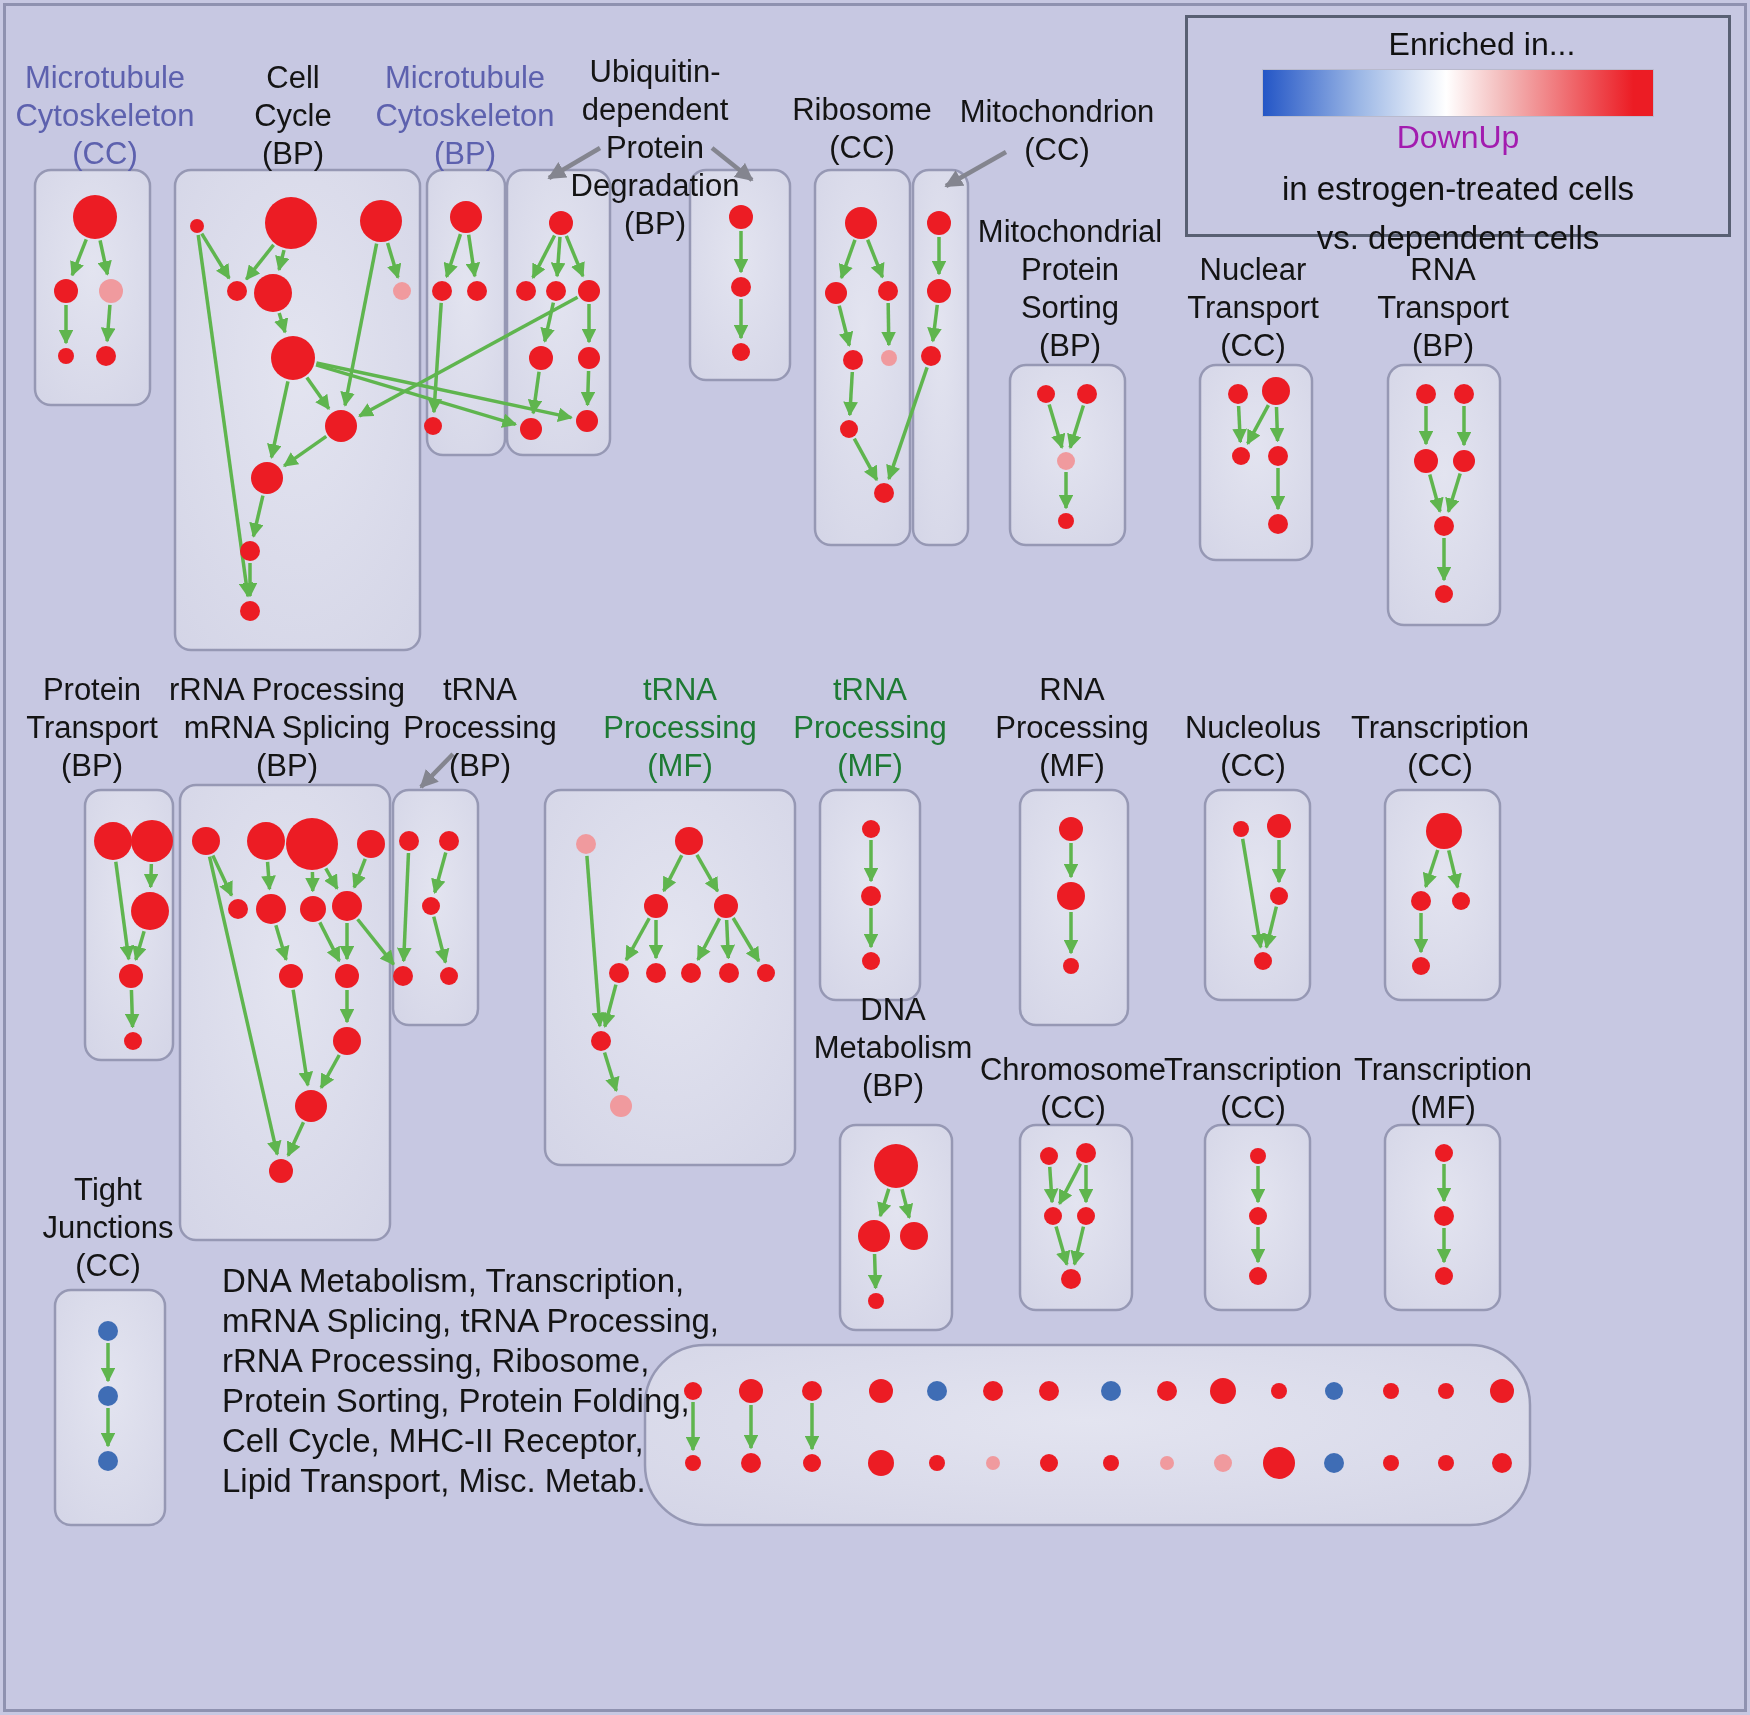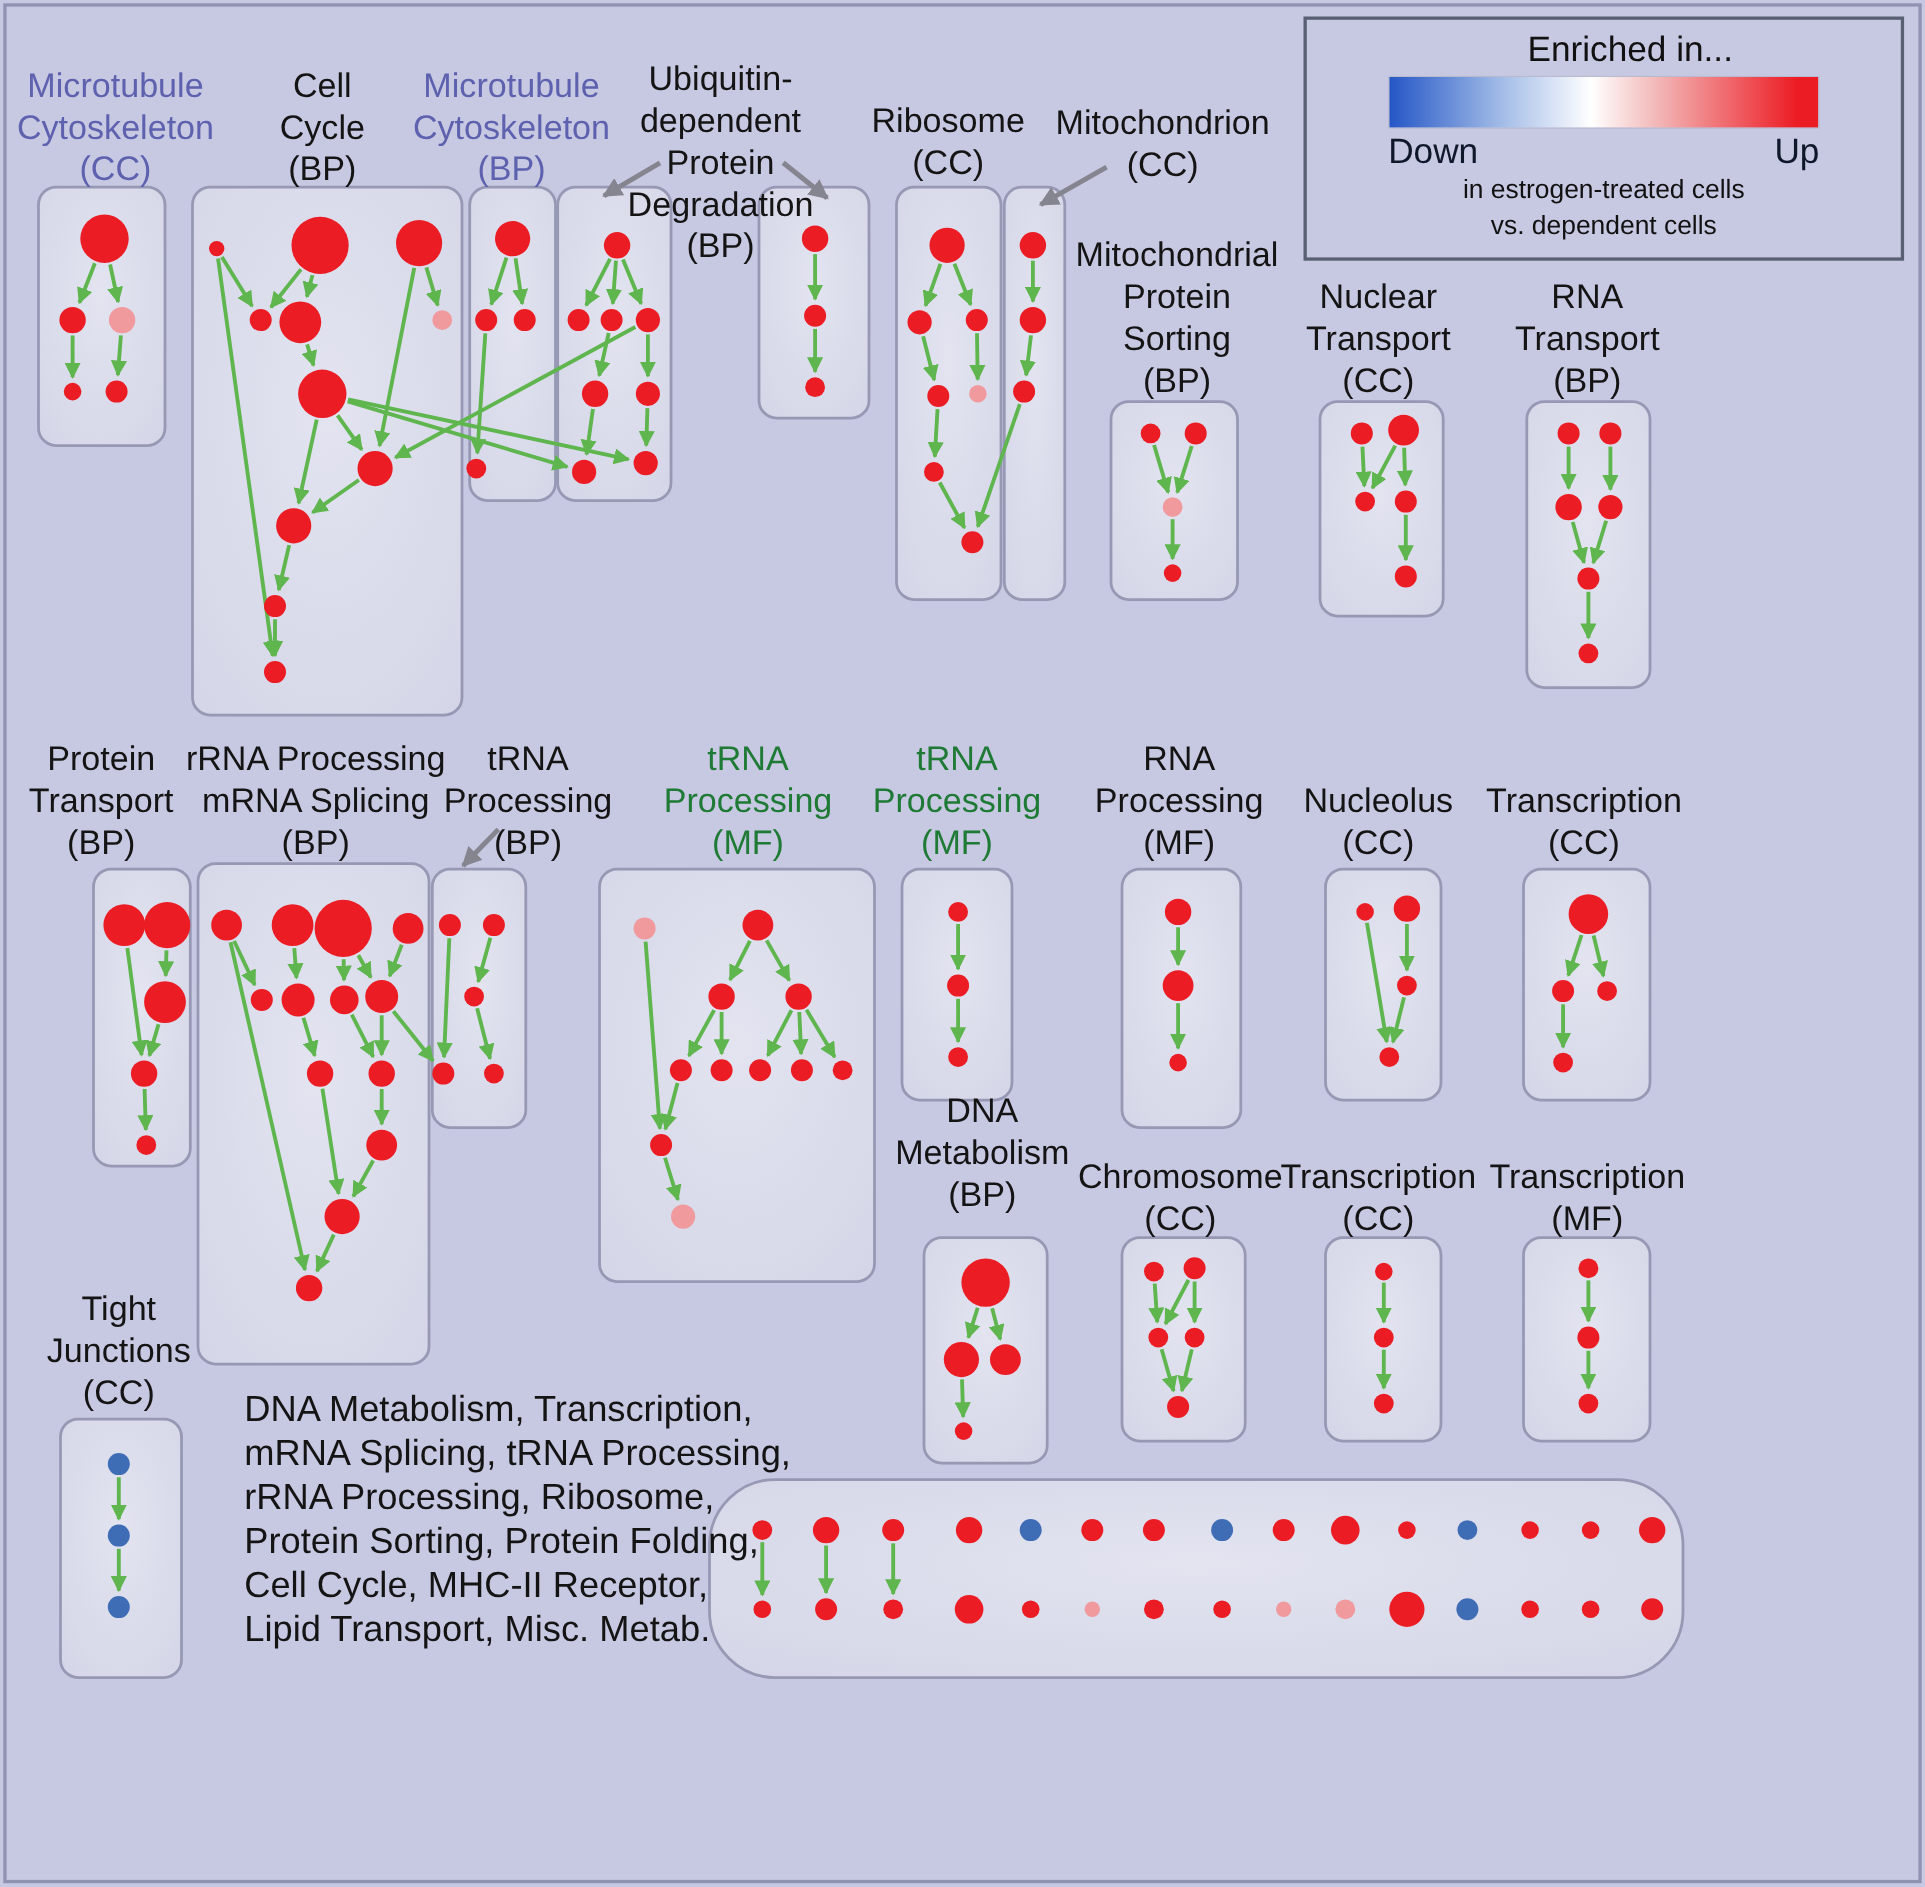--- a/index.html
+++ b/index.html
@@ -14,22 +14,22 @@
   #diagram text { font-family: "Liberation Sans", sans-serif; }
   .legend {
     position: absolute; left: 1185px; top: 15px;
     width: 546px; height: 222px;
     border: 3px solid #596073;
     background: #c7c8e2;
     text-align: center;
   }
   .legend-title { font-size: 32px; color: #111; margin-top: 8px; padding-left: 48px; }
   .legend-gradient { width: 392px; height: 48px; margin: 6px auto 0 auto; border: 1px solid #b9bacd; }
-  .legend-row { width: 392px; margin: 2px auto 0 auto; display: flex; justify-content: space-between; font-size: 32px; color: #0f172a; }
-  .legend-sub { font-size: 24px; color: #111; line-height: 33px; }
+  .legend-row { width: 392px; margin: 2px auto 0 auto; display: flex; justify-content: center; font-size: 32px; color: #a21caf; }
+  .legend-sub { font-size: 33px; color: #111; line-height: 33px; margin-top: 16px; }
 </style>
 </head>
 <body>
 
 <div class="figure">
 
   <svg id="diagram" width="1750" height="1715" viewBox="0 0 1750 1715">
     <defs>
       <radialGradient id="panelGrad" cx="50%" cy="42%" r="80%">
         <stop id="panel-stop-center" offset="0%" stop-color="#e3e4f0"></stop>

